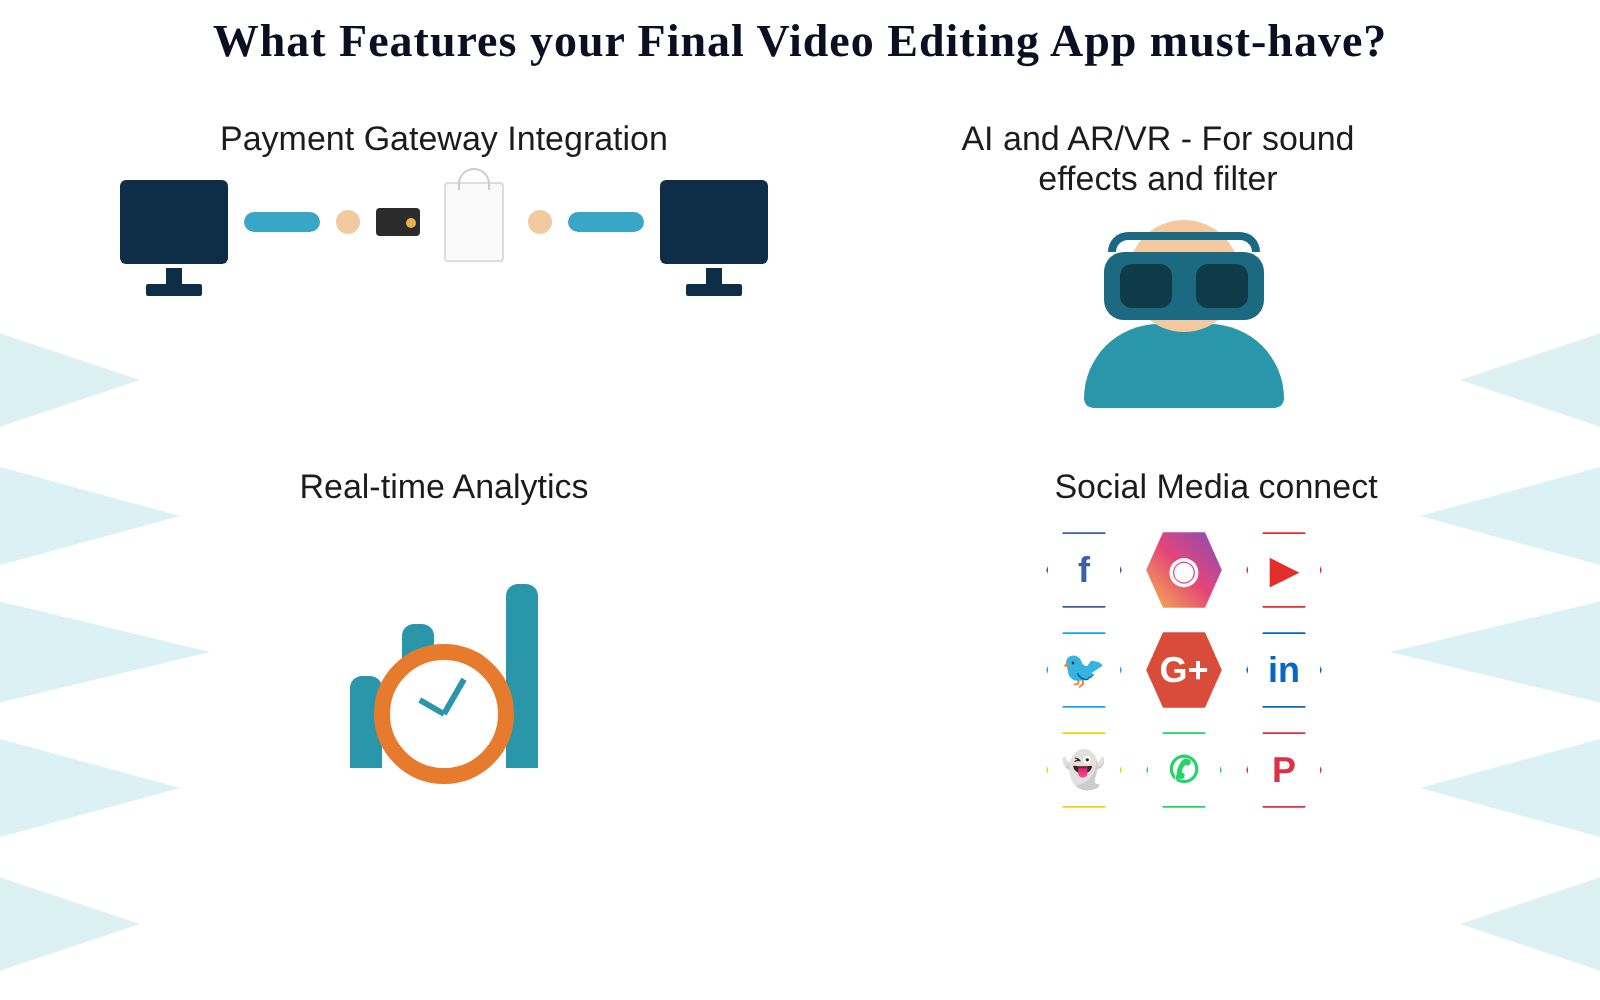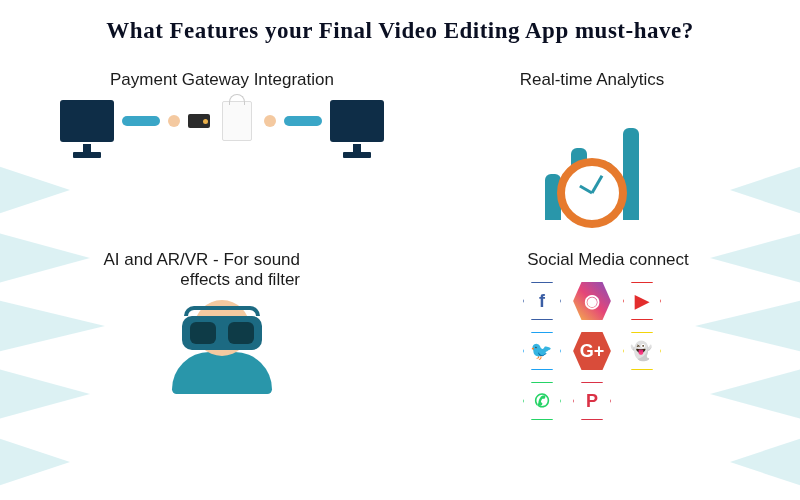--- a/index.html
+++ b/index.html
@@ -23,21 +23,21 @@
     margin-bottom: 8px;
   }
   .tri:nth-child(2) { border-left-width: 110px; }
   .tri:nth-child(3) { border-left-width: 125px; }
   .tri:nth-child(4) { border-left-width: 110px; }
   .tri:nth-child(5) { border-left-width: 90px; }
   .content {
     position: relative;
     z-index: 1;
     width: 100%; height: 100%;
-    padding: 18px 60px;
+    padding: 8px 60px;
   }
   .title {
     text-align: center;
     font-family: Georgia, "Times New Roman", serif;
     font-weight: 700;
     font-size: 23px;
     color: #0a0f22;
     letter-spacing: 0.5px;
     margin-bottom: 26px;
   }
@@ -45,21 +45,21 @@
     display: grid;
     grid-template-columns: 1fr 1fr;
     column-gap: 60px;
     row-gap: 30px;
   }
   .feature { display: flex; flex-direction: column; align-items: center; }
   .feature .label {
     font-size: 17px;
     color: #1c1c1c;
     margin-bottom: 10px;
-    text-align: right;
+    text-align: center;
     align-self: center;
     font-weight: 400;
   }
   .feature.ar .label { align-self: flex-start; max-width: 210px; margin-left: 30px; }
   .feature.social .label { align-self: center; margin-left: 32px; }
   .illus { display: flex; justify-content: center; }
 
   
   .pg {
     display: flex; align-items: center; gap: 8px;
@@ -221,55 +221,56 @@
           <div class="arm"></div>
           <div style="display:flex;flex-direction:column;align-items:center;">
             <div class="monitor">
                 <div class="stand"></div>
               </div>
           </div>
         </div>
       </div>
     </div>
 
+    <div class="feature ar">
+      <div class="label">AI and AR/VR - For sound effects and filter</div>
+      <div class="illus">
+        <div class="vr">
+          <div class="head">
+            <div class="strap"></div>
+            <div class="headset"></div>
+          </div>
+          <div class="body"></div>
+        </div>
+      </div>
+    </div>
+
     <div class="feature">
       <div class="label">Real-time Analytics</div>
       <div class="illus">
         <div class="analytics">
           <div class="bar b1"></div>
           <div class="bar b2"></div>
           <div class="bar b3"></div>
           <div class="bar b4"></div>
           <div class="clock"></div>
         </div>
       </div>
     </div>
 
-    <div class="feature ar">
-      <div class="label">AI and AR/VR - For sound effects and filter</div>
-      <div class="illus">
-        <div class="vr">
-          <div class="head">
-            <div class="strap"></div>
-            <div class="headset"></div>
-          </div>
-          <div class="body"></div>
-        </div>
-      </div>
-    </div>
-
     <div class="feature social">
       <div class="label">Social Media connect</div>
       <div class="illus">
         <div class="social-grid">
           <div class="hex out fb">f</div>
           <div class="hex ig">◉</div>
           <div class="hex out yt">▶</div>
           <div class="hex out tw">🐦</div>
           <div class="hex gp">G+</div>
+          <div class="hex out li">in</div>
           <div class="hex out sc">👻</div>
           <div class="hex out wa">✆</div>
           <div class="hex out pi">P</div>
         </div>
       </div>
     </div>
 
   </div>
 </div>
 

